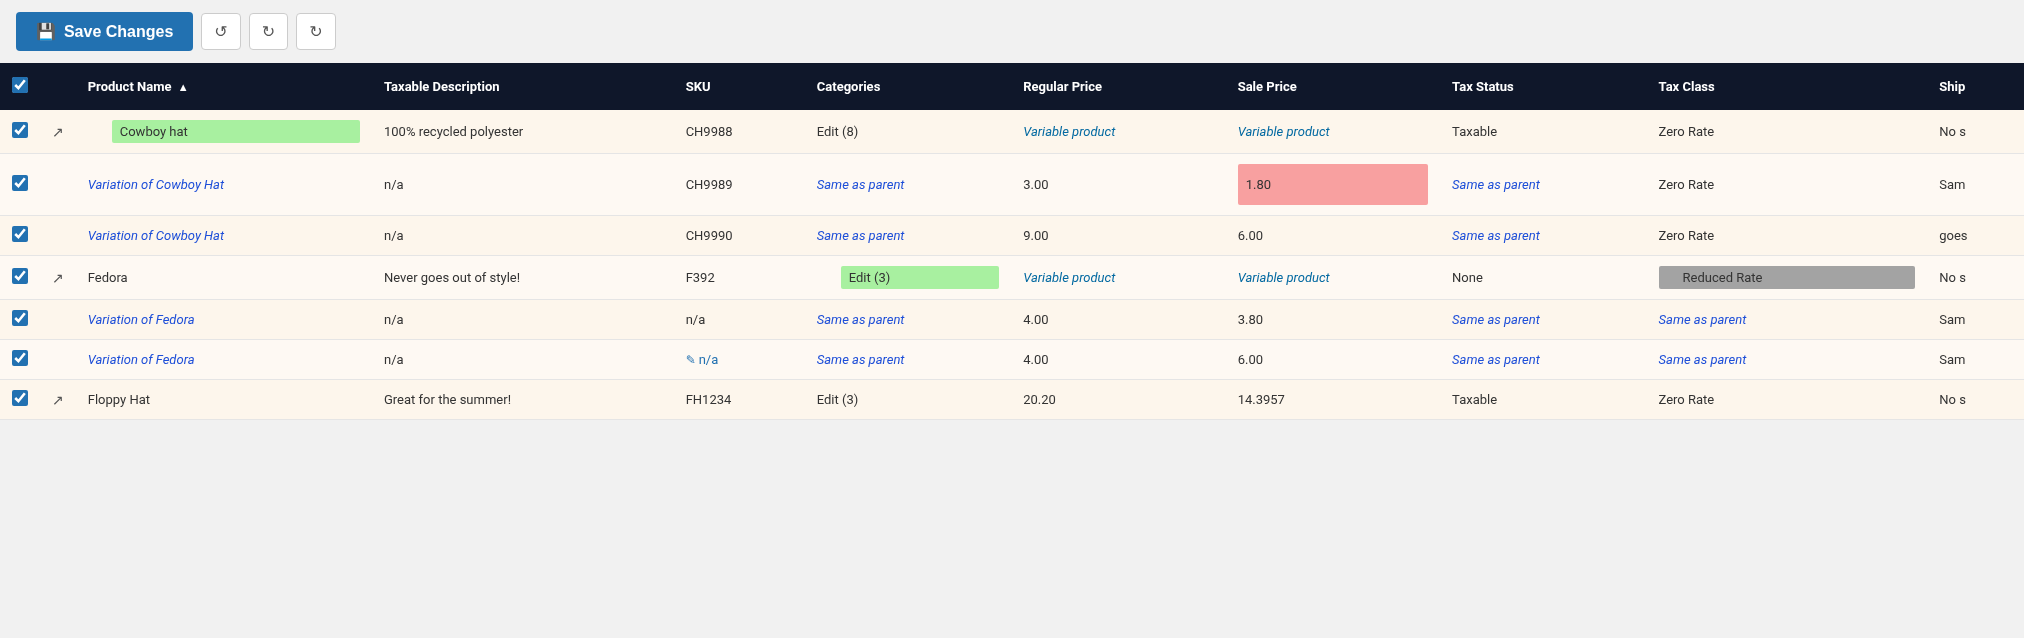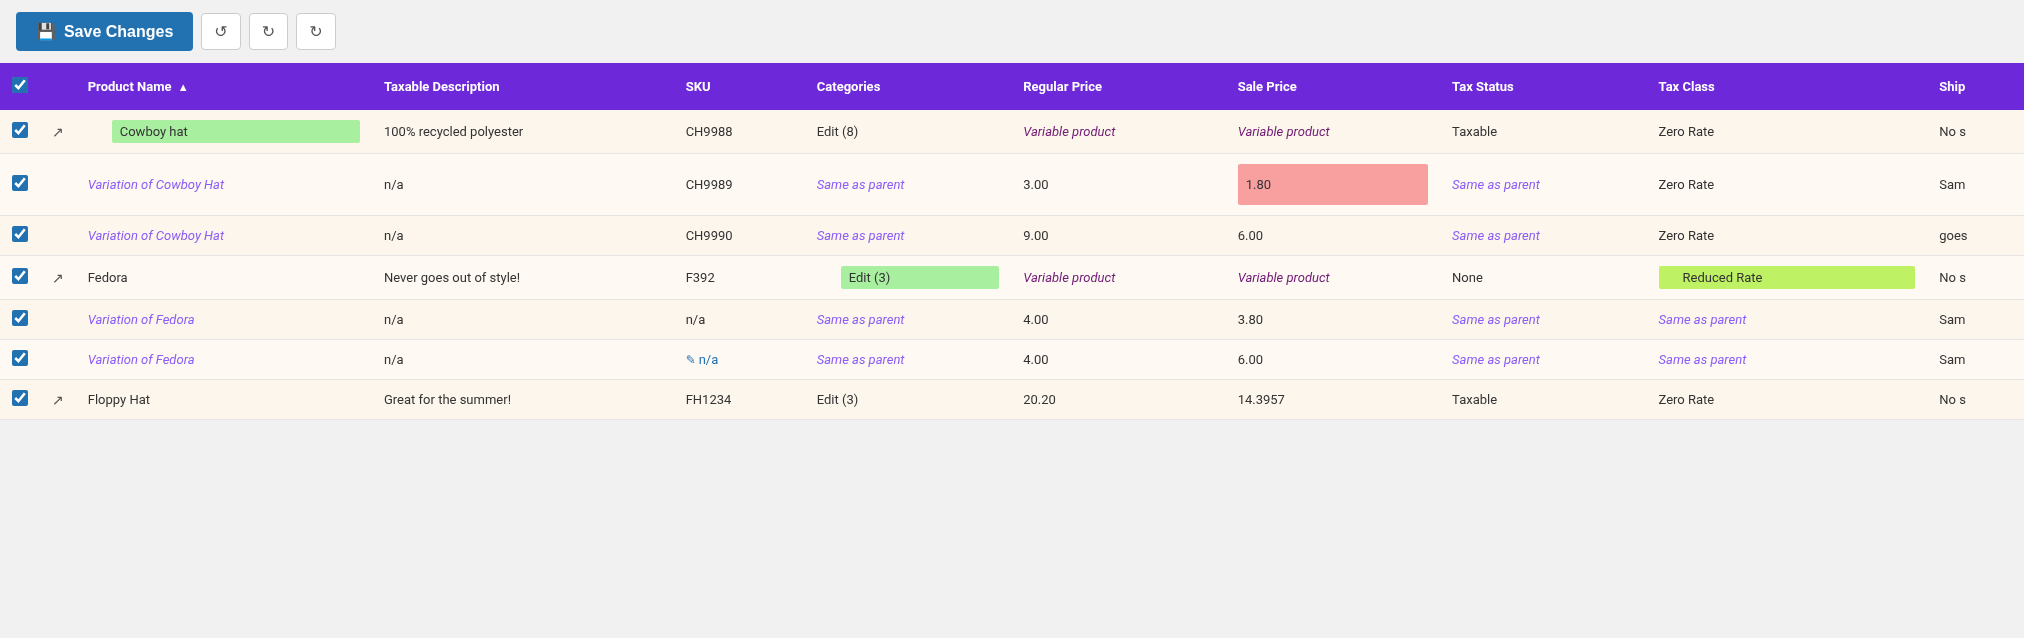--- a/index.html
+++ b/index.html
@@ -36,21 +36,21 @@
       cursor: pointer;
       font-size: 16px;
       color: #555;
     }
     table {
       width: 100%;
       border-collapse: collapse;
       background: white;
     }
     thead tr {
-      background: #6d28d9;
+      background: #0f172a;
     }
     thead th {
       color: white;
       font-weight: 700;
       padding: 14px 12px;
       text-align: left;
       white-space: nowrap;
       font-size: 13px;
     }
     thead th:first-child {
@@ -87,42 +87,42 @@
       border-radius: 2px;
       margin-left: 24px;
     }
     .cell-red {
       background: #f8a0a0;
       display: block;
       padding: 13px 8px;
       border-radius: 2px;
     }
     .cell-green-border {
-      background: #bef264;
+      background: #a3a3a3;
       display: block;
       padding: 4px 24px;
       border-radius: 2px;
     }
     .italic-gray {
       font-style: italic;
-      color: #8b5cf6;
+      color: #1d4ed8;
     }
     .link-icon {
       color: #2271b1;
       font-size: 12px;
       text-decoration: none;
       cursor: pointer;
     }
     .ext-link {
       color: #555;
       font-size: 14px;
       cursor: pointer;
     }
     .sort-arrow { font-size: 11px; margin-left: 3px; }
-    .variable-italic { font-style: italic; color: #701a75; }
+    .variable-italic { font-style: italic; color: #0369a1; }
     .header-check {
       width: 18px;
       height: 18px;
       accent-color: white;
     }
     .sku-link { color: #2271b1; text-decoration: none; cursor: pointer; }
   </style>
 </head>
 <body>
 

